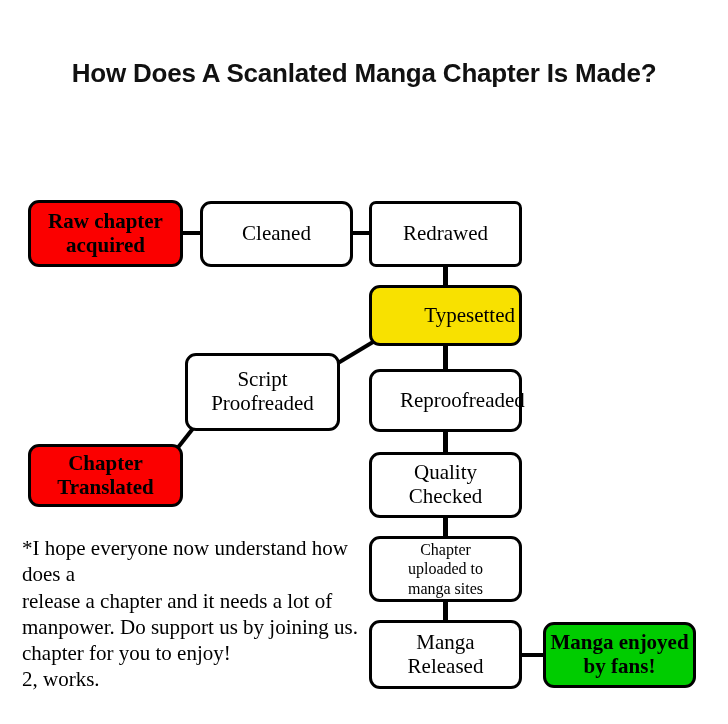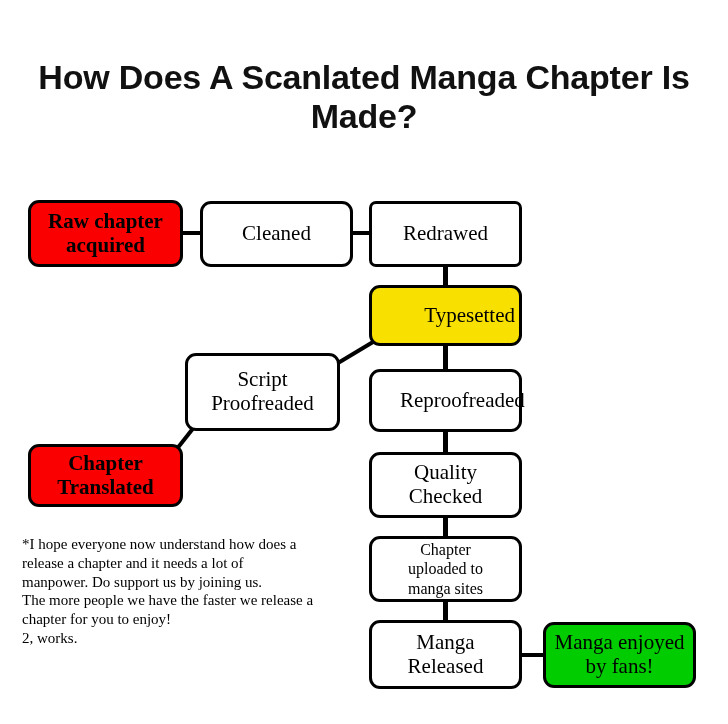--- a/index.html
+++ b/index.html
@@ -16,21 +16,21 @@
     overflow: hidden;
     font-family: "Liberation Serif", "DejaVu Serif", serif;
   }
   #chart-title {
     position: absolute;
     left: 0;
     top: 58px;
     width: 728px;
     text-align: center;
     font-family: "Liberation Sans", "DejaVu Sans", sans-serif;
-    font-size: 34px;
+    font-size: 26px;
     font-weight: 700;
     color: #111111;
     letter-spacing: -0.2px;
   }
   .node {
     position: absolute;
     box-sizing: border-box;
     border: 3px solid #000000;
     border-radius: 11px;
     background: #ffffff;
@@ -40,21 +40,21 @@
     text-align: center;
     color: #000000;
     font-size: 21px;
     line-height: 1.12;
     padding: 2px 4px;
     z-index: 3;
   }
   .node .label { display: block; width: 100%; }
   .node.fill-red    { background: #fb0000; font-weight: 700; }
   .node.fill-yellow { background: #f8e100; text-align: right; }
-  .node.fill-green  { background: #00cc00; font-weight: 400; justify-content: flex-end; }
+  .node.fill-green  { background: #00cc00; font-weight: 700; justify-content: flex-end; }
   .node.small { font-size: 16px; line-height: 1.2; }
 
   .connector {
     position: absolute;
     background: #000000;
     z-index: 1;
   }
   .connector.h { height: 4px; }
   .connector.v { width: 4px; }
   .diag {
@@ -62,21 +62,21 @@
     z-index: 1;
     overflow: visible;
   }
   .diag line { stroke: #000000; stroke-width: 4; }
 
   #note-block {
     position: absolute;
     left: 22px;
     top: 535px;
     width: 340px;
-    font-size: 15px;
+    font-size: 21px;
     line-height: 1.25;
     color: #000000;
   }
   #note-block p { margin: 0; }
   #note-block p.gap { margin-top: 17px; }
 </style>
 </head>
 <body>
 
 <div id="page">
@@ -162,18 +162,17 @@
     <span class="label">
       <span>Manga enjoyed</span><br>
       <span>by fans!</span>
     </span>
   </div>
 
   <div id="note-block">
     <p>*I hope everyone now understand how does a</p>
     <p>release a chapter and it needs a lot of</p>
     <p>manpower. Do support us by joining us.</p>
-    <p>The more people we have the faster we release a</p>
     <p>chapter for you to enjoy!</p>
     <p>2, works.</p>
   </div>
 
 </div>
 
 </body></html>

